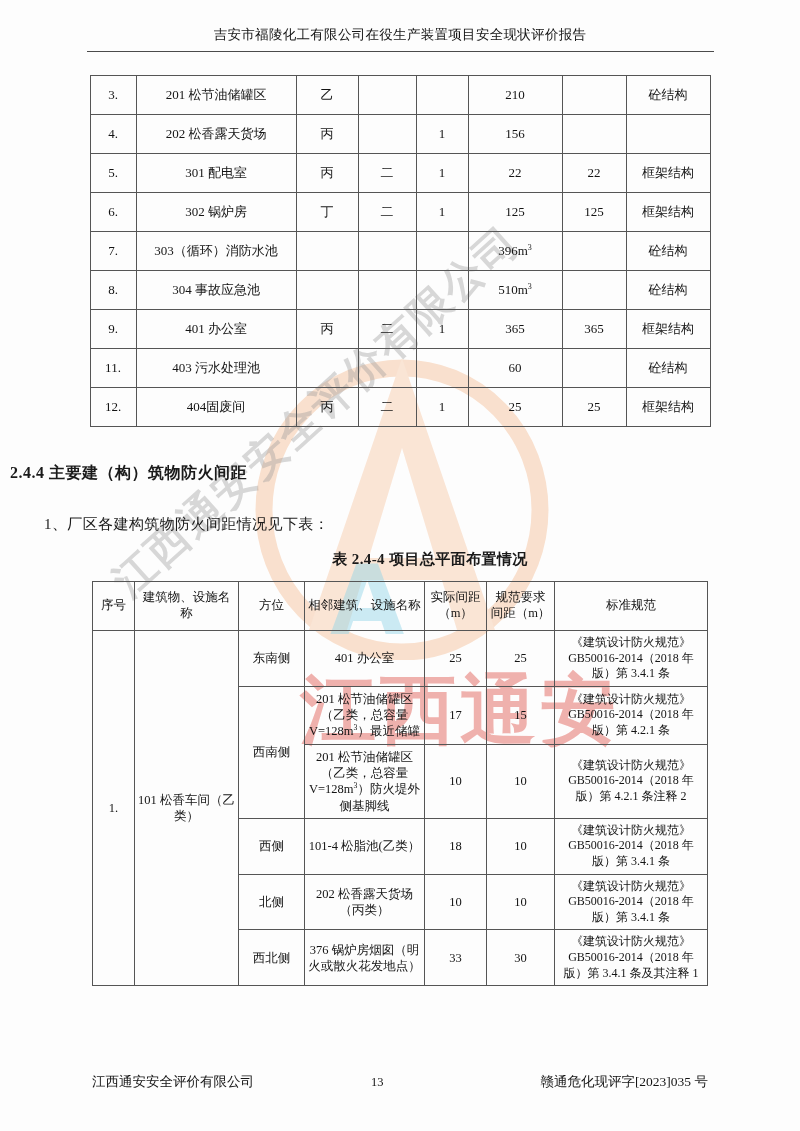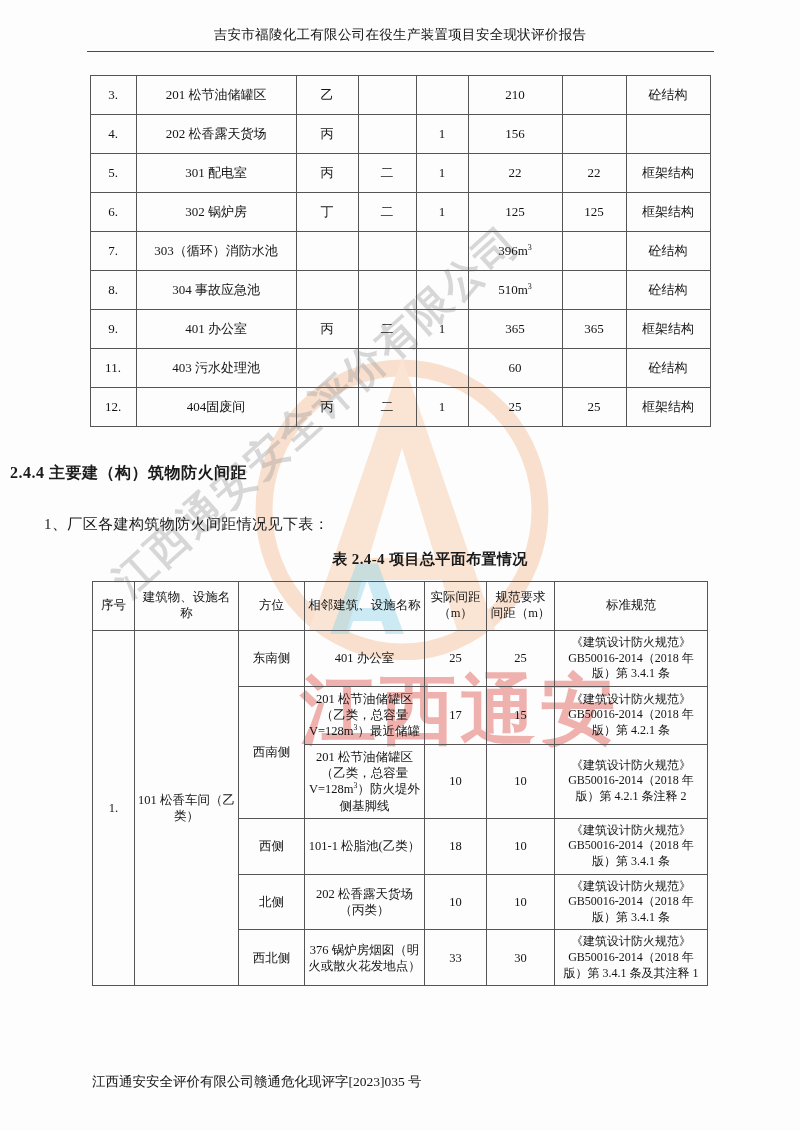--- a/index.html
+++ b/index.html
@@ -342,21 +342,21 @@
             <td class="std-cell">《建筑设计防火规范》GB50016-2014（2018 年版）第 4.2.1 条</td>
           </tr>
           <tr>
             <td>201 松节油储罐区（乙类，总容量 V=128m<sup>3</sup>）防火堤外侧基脚线</td>
             <td>10</td>
             <td>10</td>
             <td class="std-cell">《建筑设计防火规范》GB50016-2014（2018 年版）第 4.2.1 条注释 2</td>
           </tr>
           <tr>
             <td>西侧</td>
-            <td>101-1 松脂池(乙类）</td>
+            <td>101-4 松脂池(乙类）</td>
             <td>18</td>
             <td>10</td>
             <td class="std-cell">《建筑设计防火规范》GB50016-2014（2018 年版）第 3.4.1 条</td>
           </tr>
           <tr>
             <td>北侧</td>
             <td>202 松香露天货场（丙类）</td>
             <td>10</td>
             <td>10</td>
             <td class="std-cell">《建筑设计防火规范》GB50016-2014（2018 年版）第 3.4.1 条</td>
@@ -368,16 +368,17 @@
             <td>30</td>
             <td class="std-cell">《建筑设计防火规范》GB50016-2014（2018 年版）第 3.4.1 条及其注释 1</td>
           </tr>
         </tbody>
     </table>
 
   </div>
 
   <div class="page-footer">
     <div class="footer-left">江西通安安全评价有限公司</div>
+    <div class="footer-center">13</div>
     <div class="footer-right">赣通危化现评字[2023]035 号</div>
   </div>
 
 </div>
 
 </body></html>

